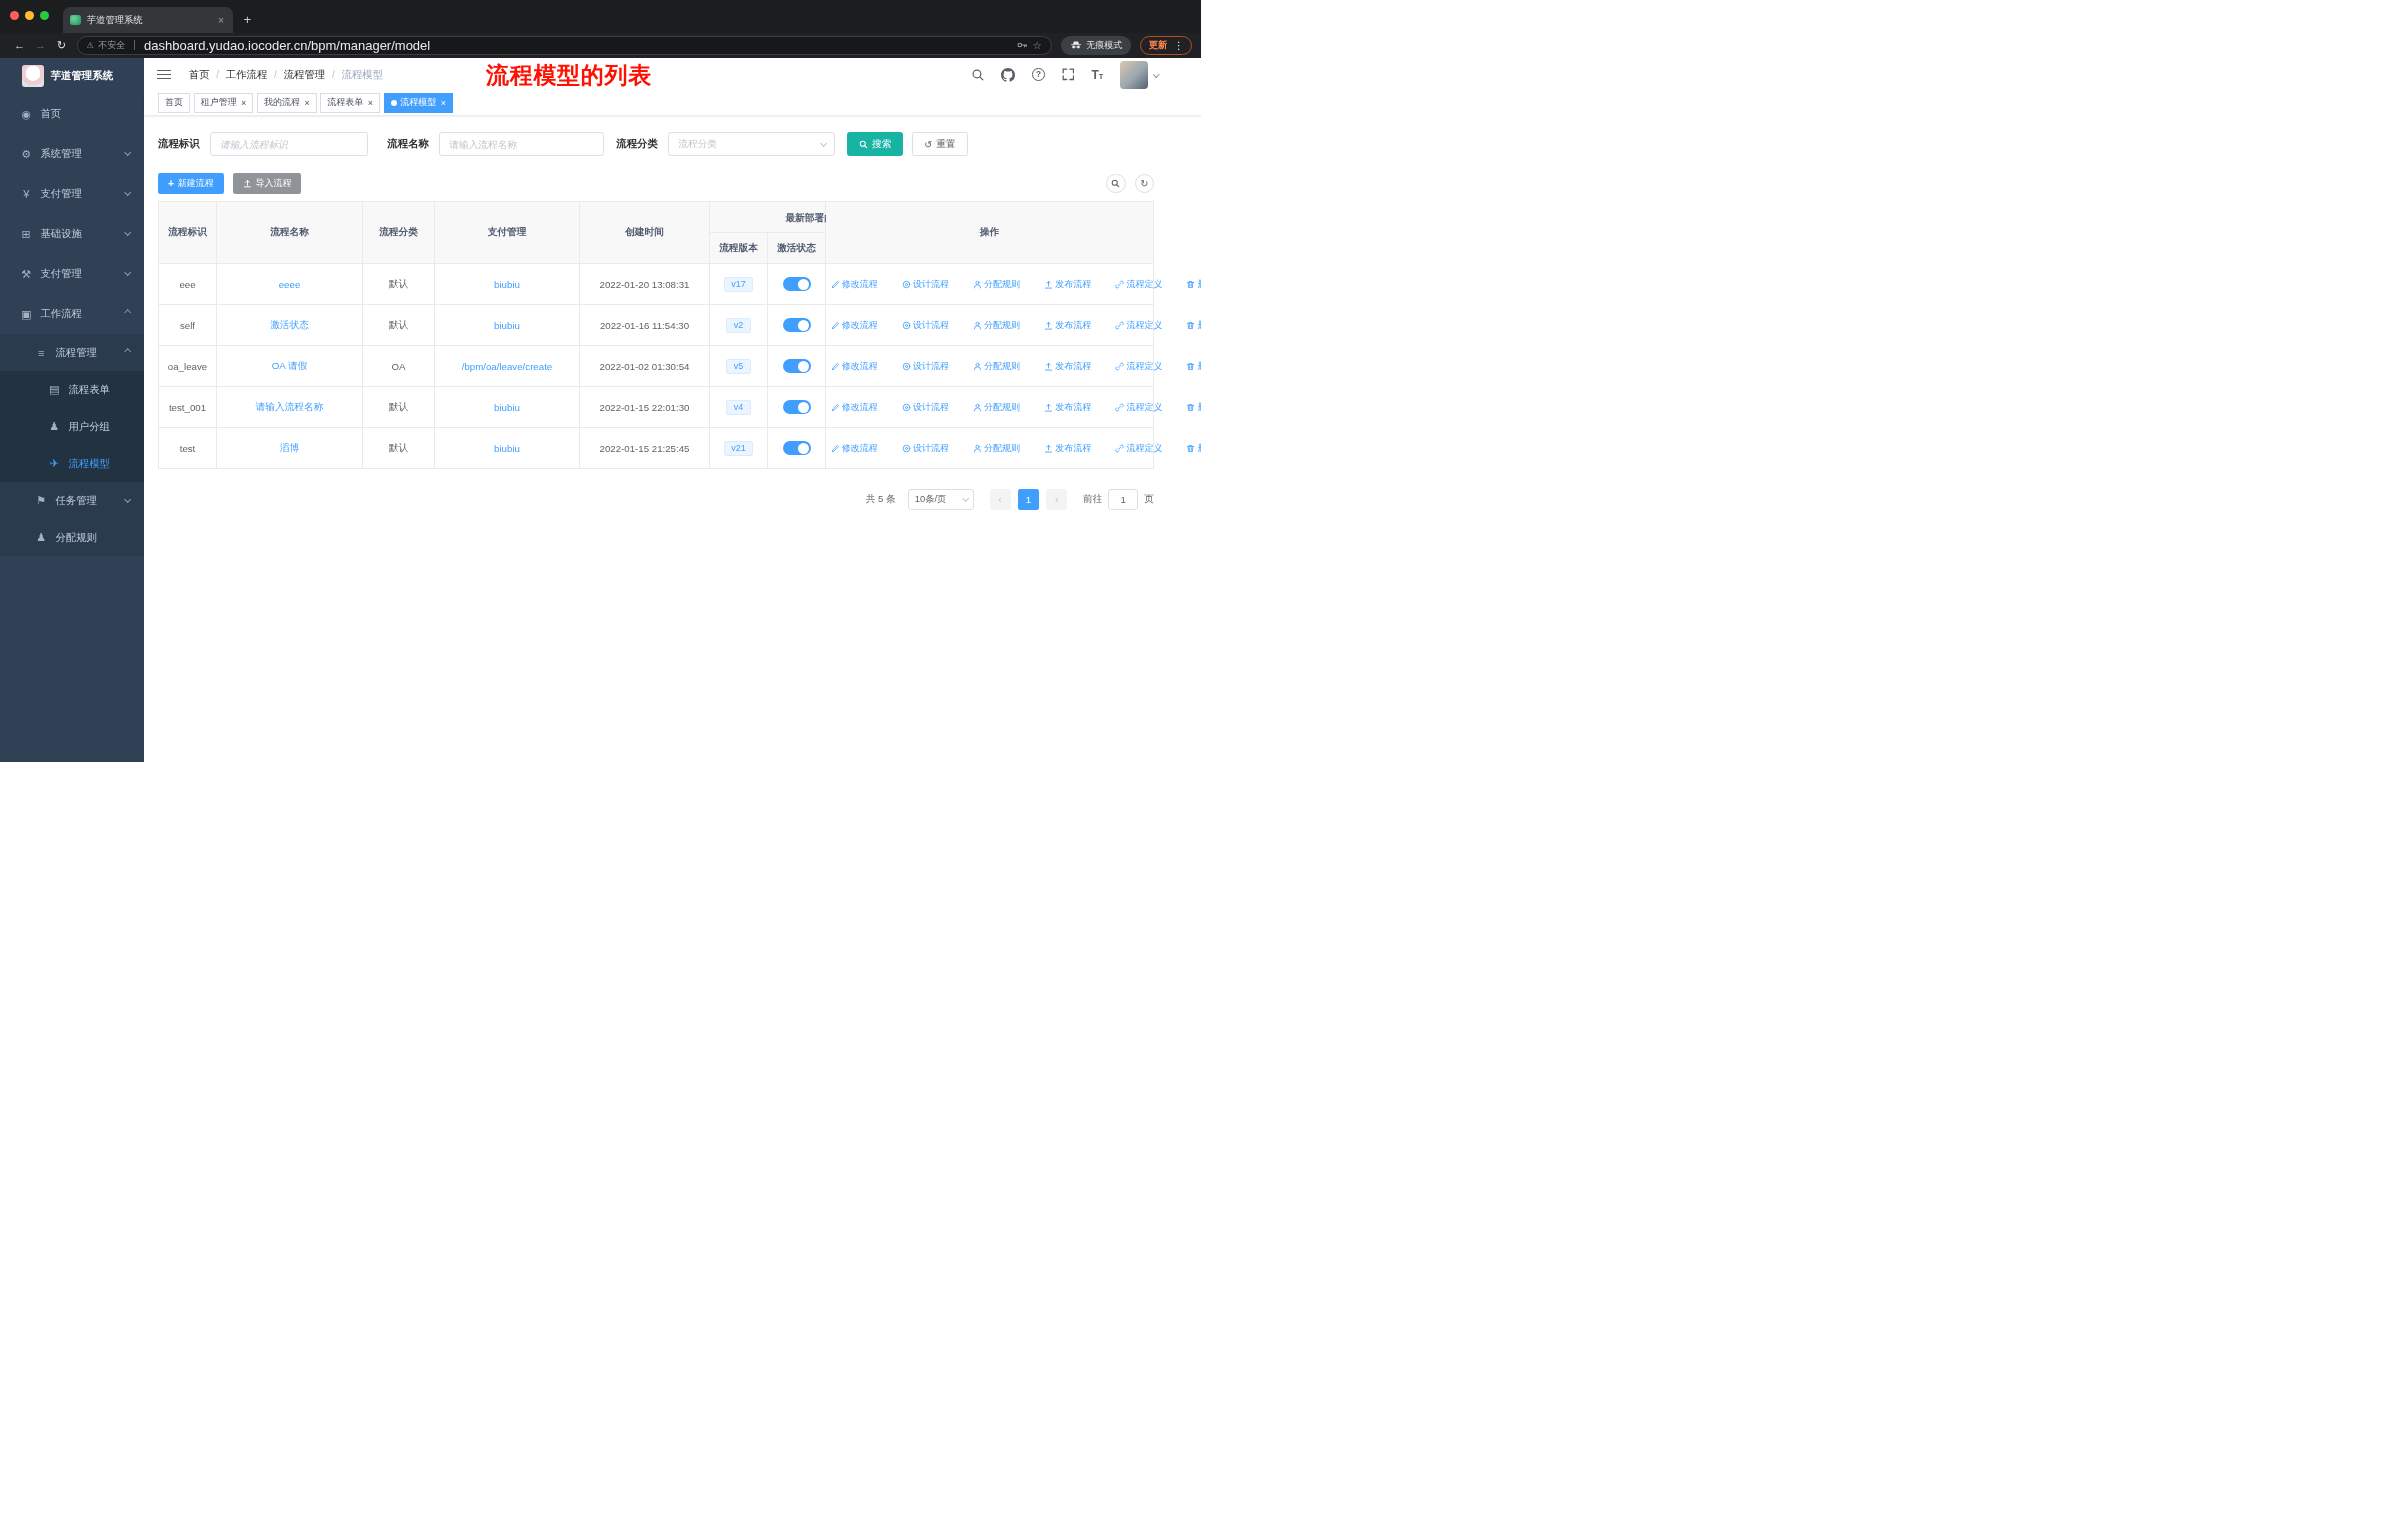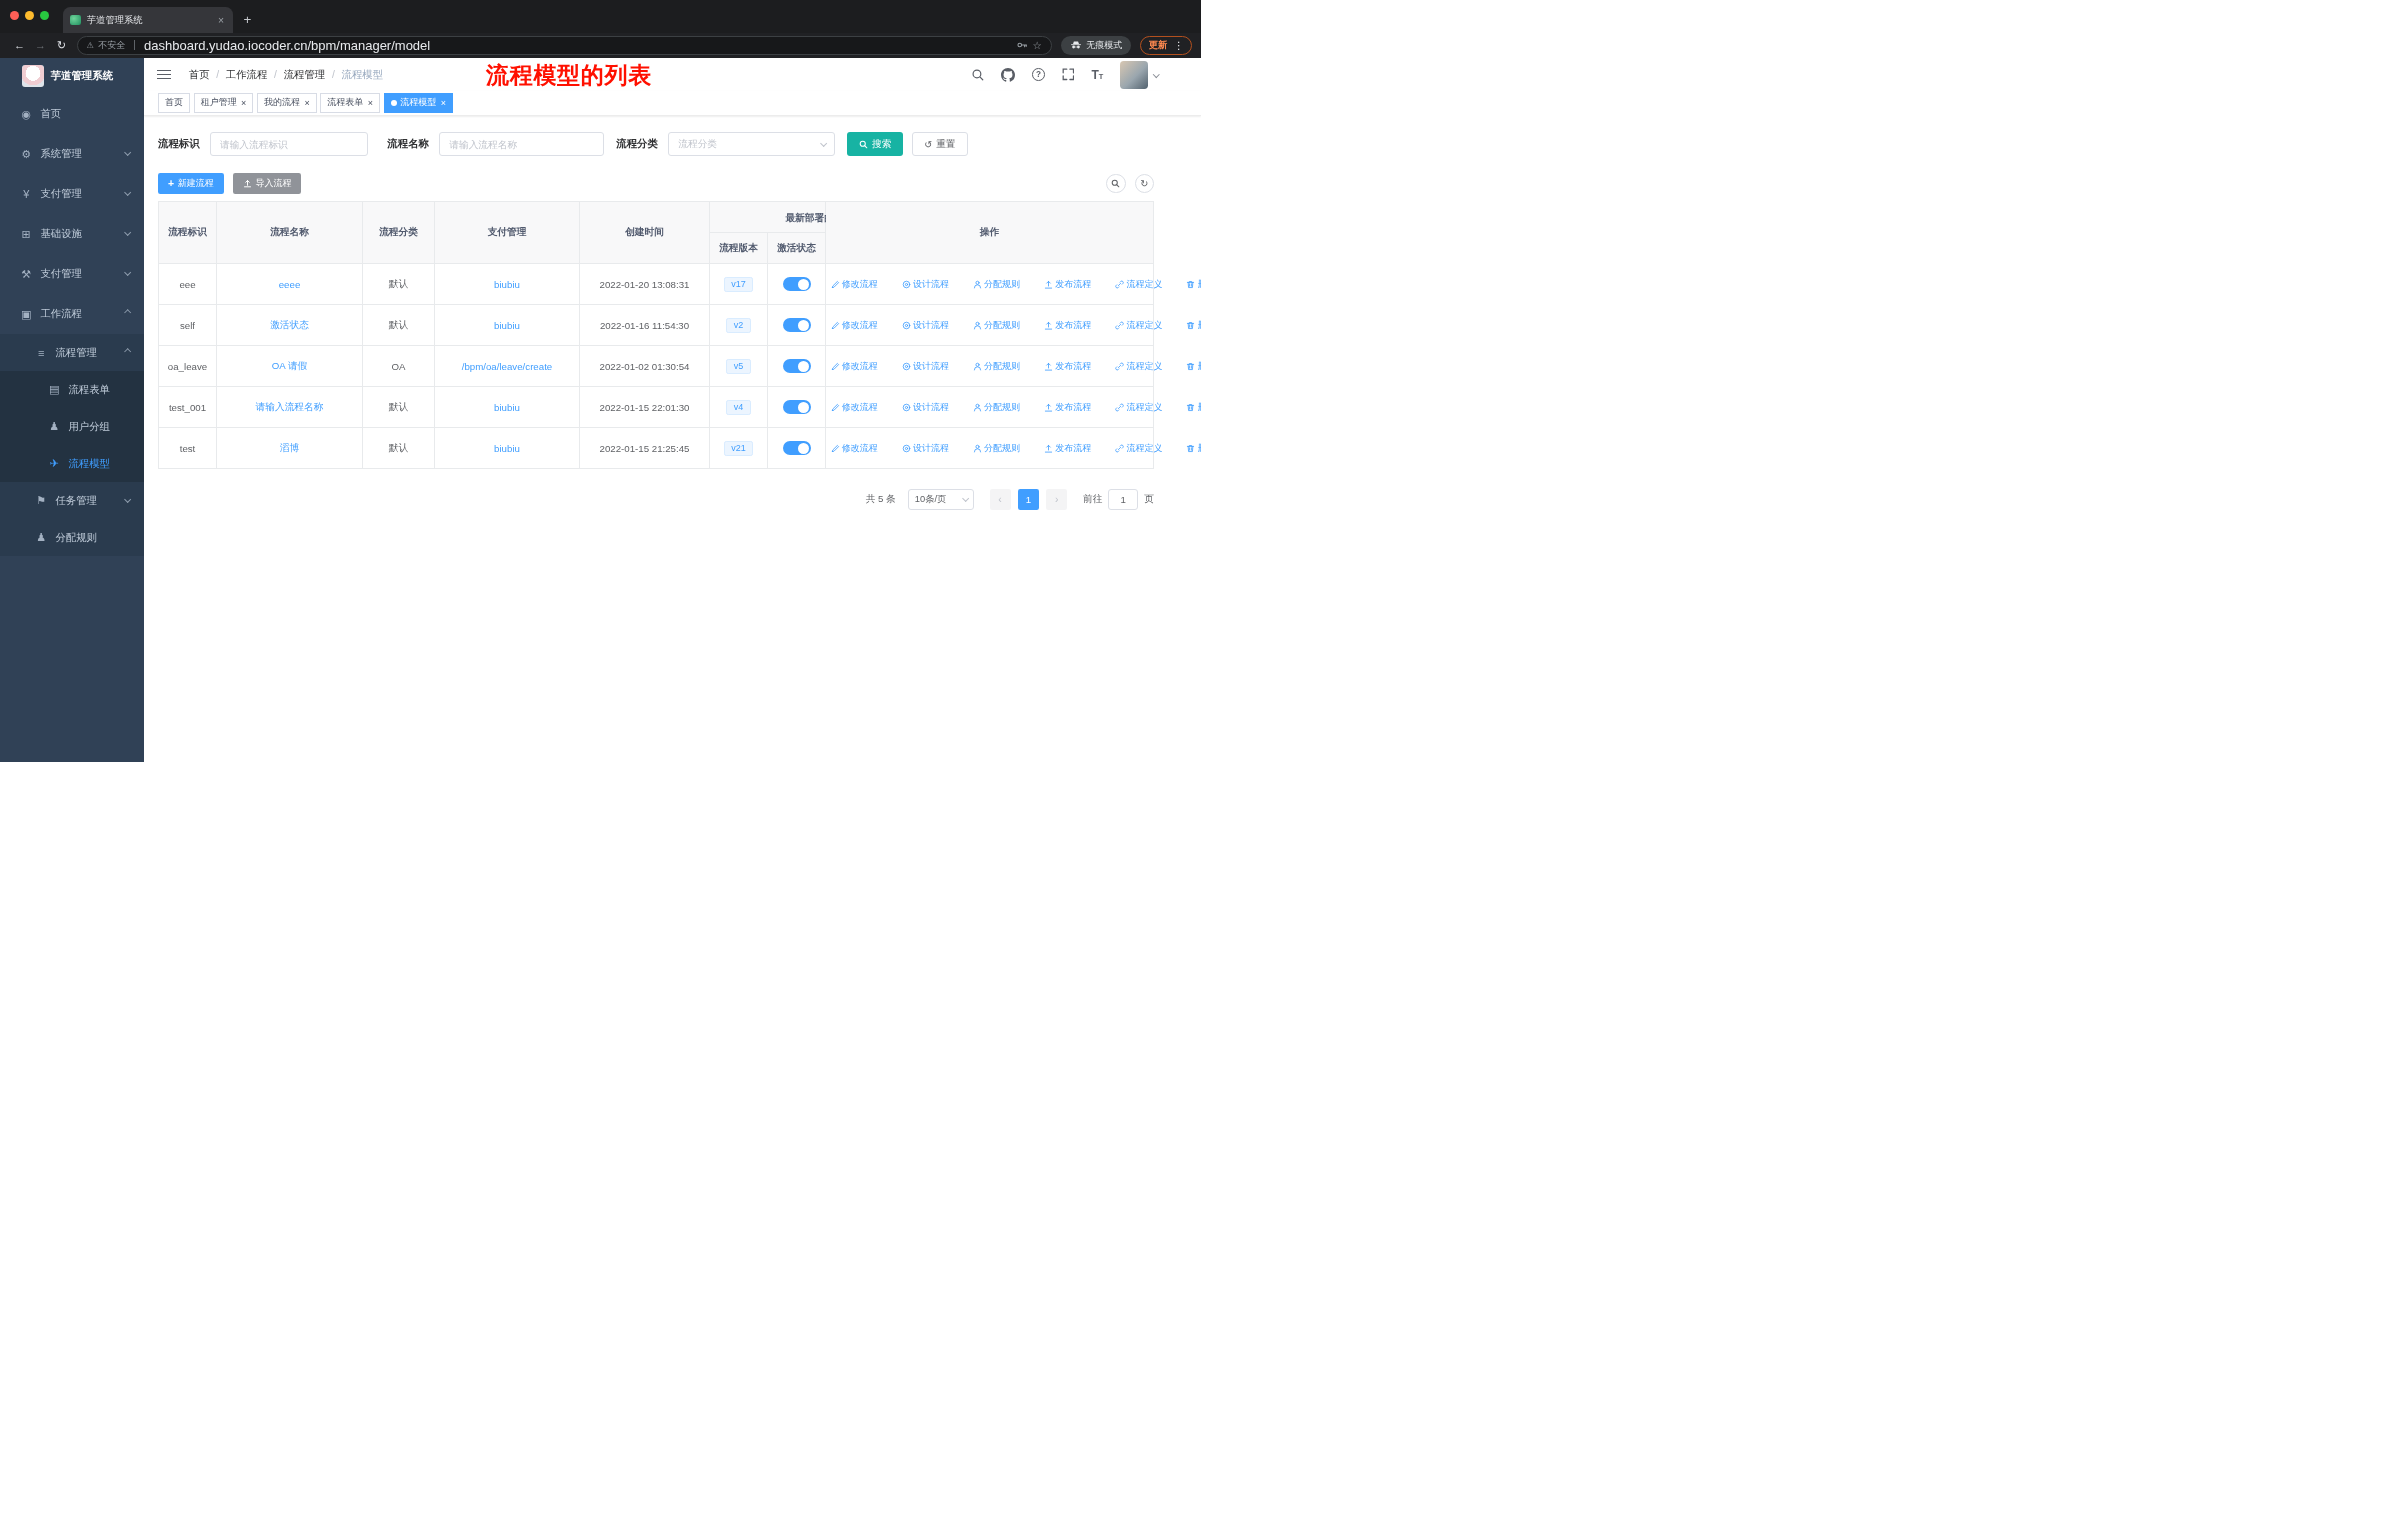--- a/index.html
+++ b/index.html
@@ -82,21 +82,21 @@
   .tag .dot { width:6px; height:6px; border-radius:50%; background:#fff; }
   .tag.active { background:#409eff; border-color:#409eff; color:#fff; }
   .tag .x { font-size:9px; margin-left:0.7px; }
 
   
   .content { padding:16.4px 0 0 14px; }
   .filter-row { display:flex; align-items:center; font-size:10.4px; color:#303133; }
   .filter-row label { font-weight:700; margin-right:10.4px; }
   .inp { height:24px; border:0.7px solid #dcdfe6; border-radius:3px; padding:0 9px; font-size:9.7px; color:#606266; outline:none; }
   .inp::placeholder { color:#c0c4cc; }
-  .w1 { width:158px; margin-right:19.4px; }
+  .w1 { width:158px; margin-right:19.4px;font-style:italic; }
   .w2 { width:165px; margin-right:12px; }
   .select { width:167px; height:24px; border:0.7px solid #dcdfe6; border-radius:3px; display:flex; align-items:center;
     justify-content:space-between; padding:0 9px; color:#c0c4cc; font-size:9.7px; margin-right:12px; cursor:pointer; }
   .sel-chev { width:5.2px; height:5.2px; border-right:1px solid #c0c4cc; border-bottom:1px solid #c0c4cc; transform:rotate(45deg) translateY(-1.5px); }
   .btn { display:inline-flex; align-items:center; justify-content:center; gap:3.7px; height:24px; padding:0 11px;
     border-radius:3px; font-size:9.7px; border:0.7px solid transparent; cursor:pointer; background:#fff; }
   .btn.search { background:#17b3a3; color:#fff; }
   .btn.plain { border-color:#dcdfe6; color:#606266; margin-left:9px; }
   .ric { font-size:9.7px; }
   .ops-row { display:flex; align-items:center; margin-top:16.4px; width:996px; }

